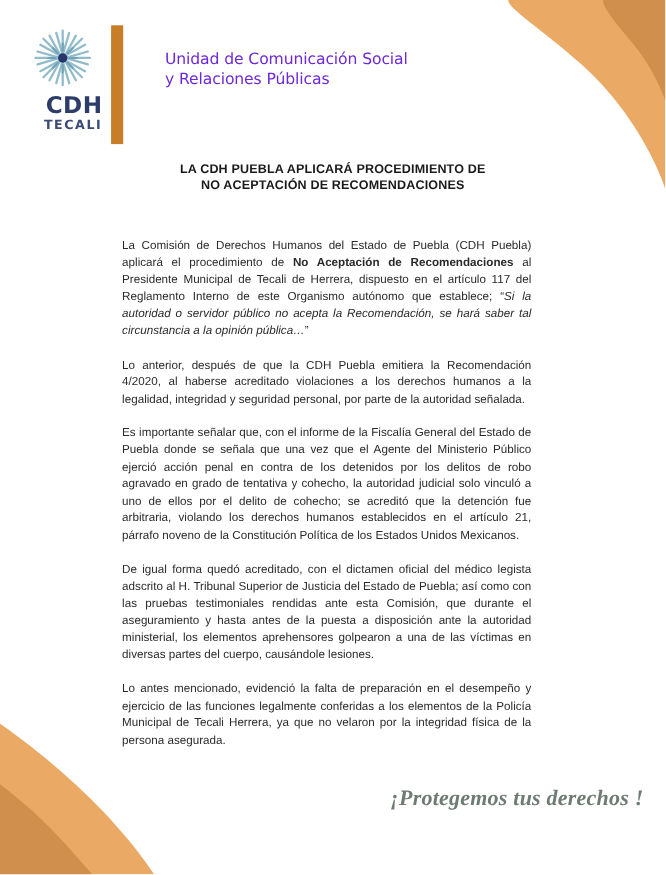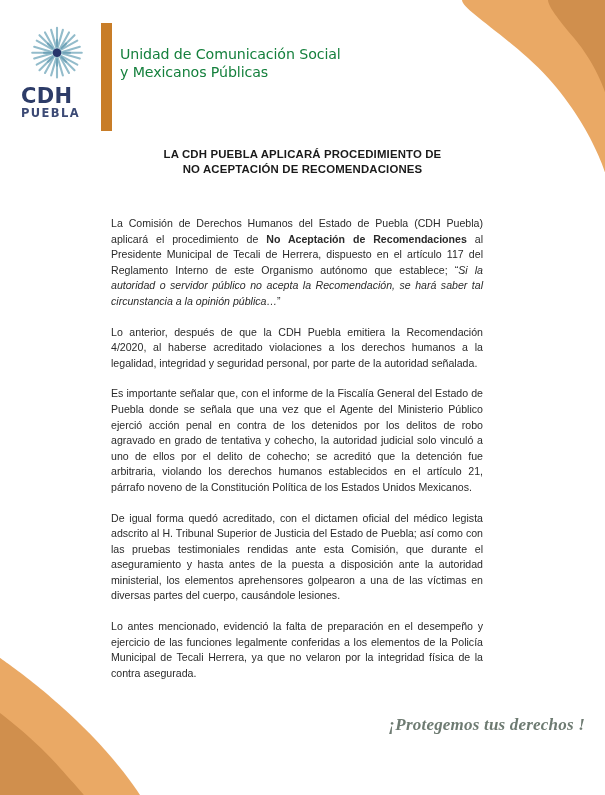--- a/index.html
+++ b/index.html
@@ -36,21 +36,21 @@
     left: 0; top: 0;
     width: 605px;
     height: 138px;
   }
 
   .logo-block {
     position: absolute;
     left: 21px;
     top: 24px;
     width: 72px;
-    text-align: left;
+    text-align: right;
   }
 
   .logo-mark {
     width: 66px;
     height: 60px;
     margin: 0 auto;
     display: block;
   }
 
   .logo-cdh {
@@ -77,27 +77,27 @@
     position: absolute;
     left: 101px;
     top: 23px;
     width: 11px;
     height: 108px;
     background: #c87d28;
   }
 
   .unit-title {
     position: absolute;
-    left: 120px;
+    left: 150px;
     top: 45px;
     width: 290px;
     font-family: "DejaVu Sans", sans-serif;
     font-size: 14.2px;
     line-height: 18px;
-    color: #15803d;
+    color: #6d28d9;
     letter-spacing: -0.1px;
   }
 
   
   .doc-title {
     position: absolute;
     left: 0;
     top: 147px;
     width: 605px;
     text-align: center;
@@ -134,21 +134,21 @@
   .i  { font-style: italic; }
 
   
   .slogan {
     position: absolute;
     right: 20px;
     top: 715px;
     font-family: "Liberation Serif", serif;
     font-style: italic;
     font-weight: bold;
-    font-size: 17px;
+    font-size: 20px;
     color: #6e7b72;
     letter-spacing: 0.2px;
   }
 </style>
 </head>
 <body>
 
 <div class="page">
 
   <svg class="swoosh-layer" viewBox="0 0 605 795" width="605" height="795" preserveAspectRatio="none">
@@ -217,44 +217,44 @@
           <path d="M60 44 L70 44"></path>
           <path d="M43 37 L36 30"></path>
           <path d="M57 37 L64 30"></path>
           <path d="M43 51 L36 58"></path>
           <path d="M57 51 L64 58"></path>
         </g>
         <circle cx="50" cy="44" r="6.5" fill="#27356b"></circle>
       </svg>
 
       <div class="logo-cdh">CDH</div>
-      <div class="logo-puebla">PUEBLA</div>
+      <div class="logo-puebla">TECALI</div>
     </div>
 
     <div class="divider-bar"></div>
 
     <div class="unit-title">
       <div>Unidad de Comunicación Social</div>
-      <div>y Mexicanos Públicas</div>
+      <div>y Relaciones Públicas</div>
     </div>
   </div>
 
   <div class="doc-title">
     <span class="tline">LA CDH PUEBLA APLICARÁ PROCEDIMIENTO DE</span>
     <span class="tline">NO ACEPTACIÓN DE RECOMENDACIONES</span>
   </div>
 
   <div class="body-copy">
 
     <p><span>La Comisión de Derechos Humanos del Estado de Puebla (CDH Puebla) aplicará el procedimiento de </span><span class="b">No Aceptación de Recomendaciones</span><span> al Presidente Municipal de Tecali de Herrera, dispuesto en el artículo 117 del Reglamento Interno de este Organismo autónomo que establece; “</span><span class="i">Si la autoridad o servidor público no acepta la Recomendación, se hará saber tal circunstancia a la opinión pública…</span><span>”</span></p>
 
     <p>Lo anterior, después de que la CDH Puebla emitiera la Recomendación 4/2020, al haberse acreditado violaciones a los derechos humanos a la legalidad, integridad y seguridad personal, por parte de la autoridad señalada.</p>
 
     <p>Es importante señalar que, con el informe de la Fiscalía General del Estado de Puebla donde se señala que una vez que el Agente del Ministerio Público ejerció acción penal en contra de los detenidos por los delitos de robo agravado en grado de tentativa y cohecho, la autoridad judicial solo vinculó a uno de ellos por el delito de cohecho; se acreditó que la detención fue arbitraria, violando los derechos humanos establecidos en el artículo 21, párrafo noveno de la Constitución Política de los Estados Unidos Mexicanos.</p>
 
     <p>De igual forma quedó acreditado, con el dictamen oficial del médico legista adscrito al H. Tribunal Superior de Justicia del Estado de Puebla; así como con las pruebas testimoniales rendidas ante esta Comisión, que durante el aseguramiento y hasta antes de la puesta a disposición ante la autoridad ministerial, los elementos aprehensores golpearon a una de las víctimas en diversas partes del cuerpo, causándole lesiones.</p>
 
-    <p>Lo antes mencionado, evidenció la falta de preparación en el desempeño y ejercicio de las funciones legalmente conferidas a los elementos de la Policía Municipal de Tecali Herrera, ya que no velaron por la integridad física de la contra asegurada.</p>
+    <p>Lo antes mencionado, evidenció la falta de preparación en el desempeño y ejercicio de las funciones legalmente conferidas a los elementos de la Policía Municipal de Tecali Herrera, ya que no velaron por la integridad física de la persona asegurada.</p>
   </div>
 
   <div class="slogan">¡Protegemos tus derechos !</div>
 
 </div>
 
 </body></html>

